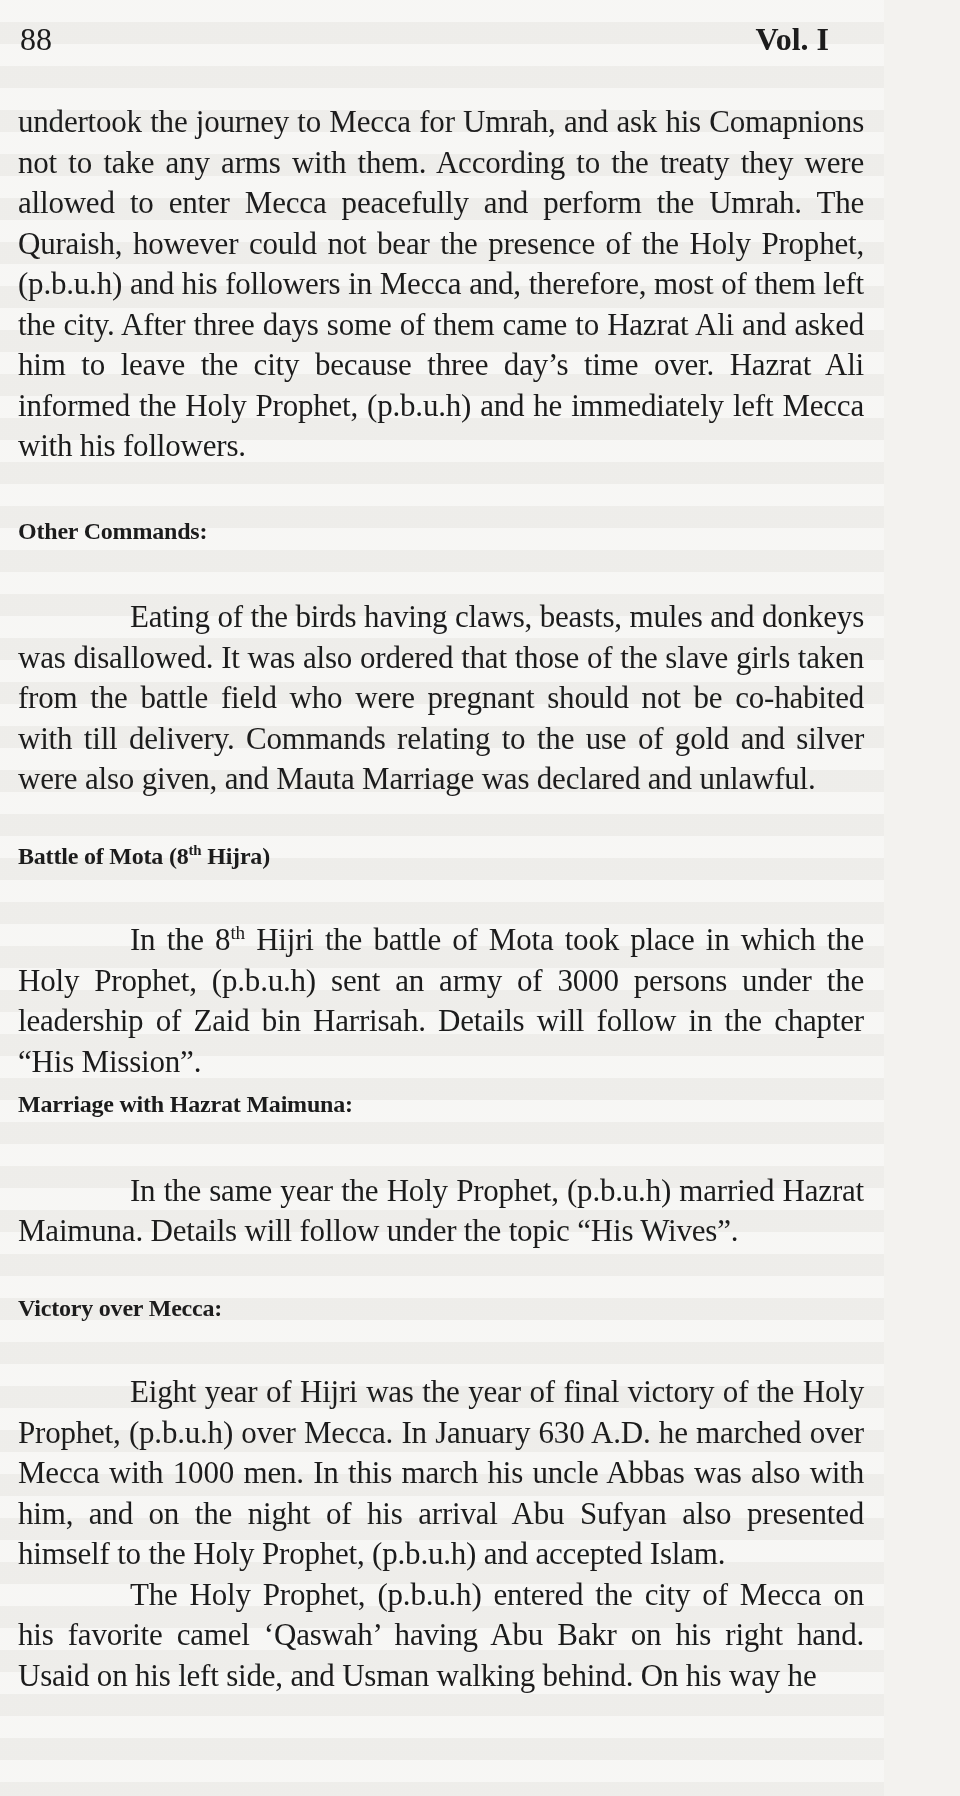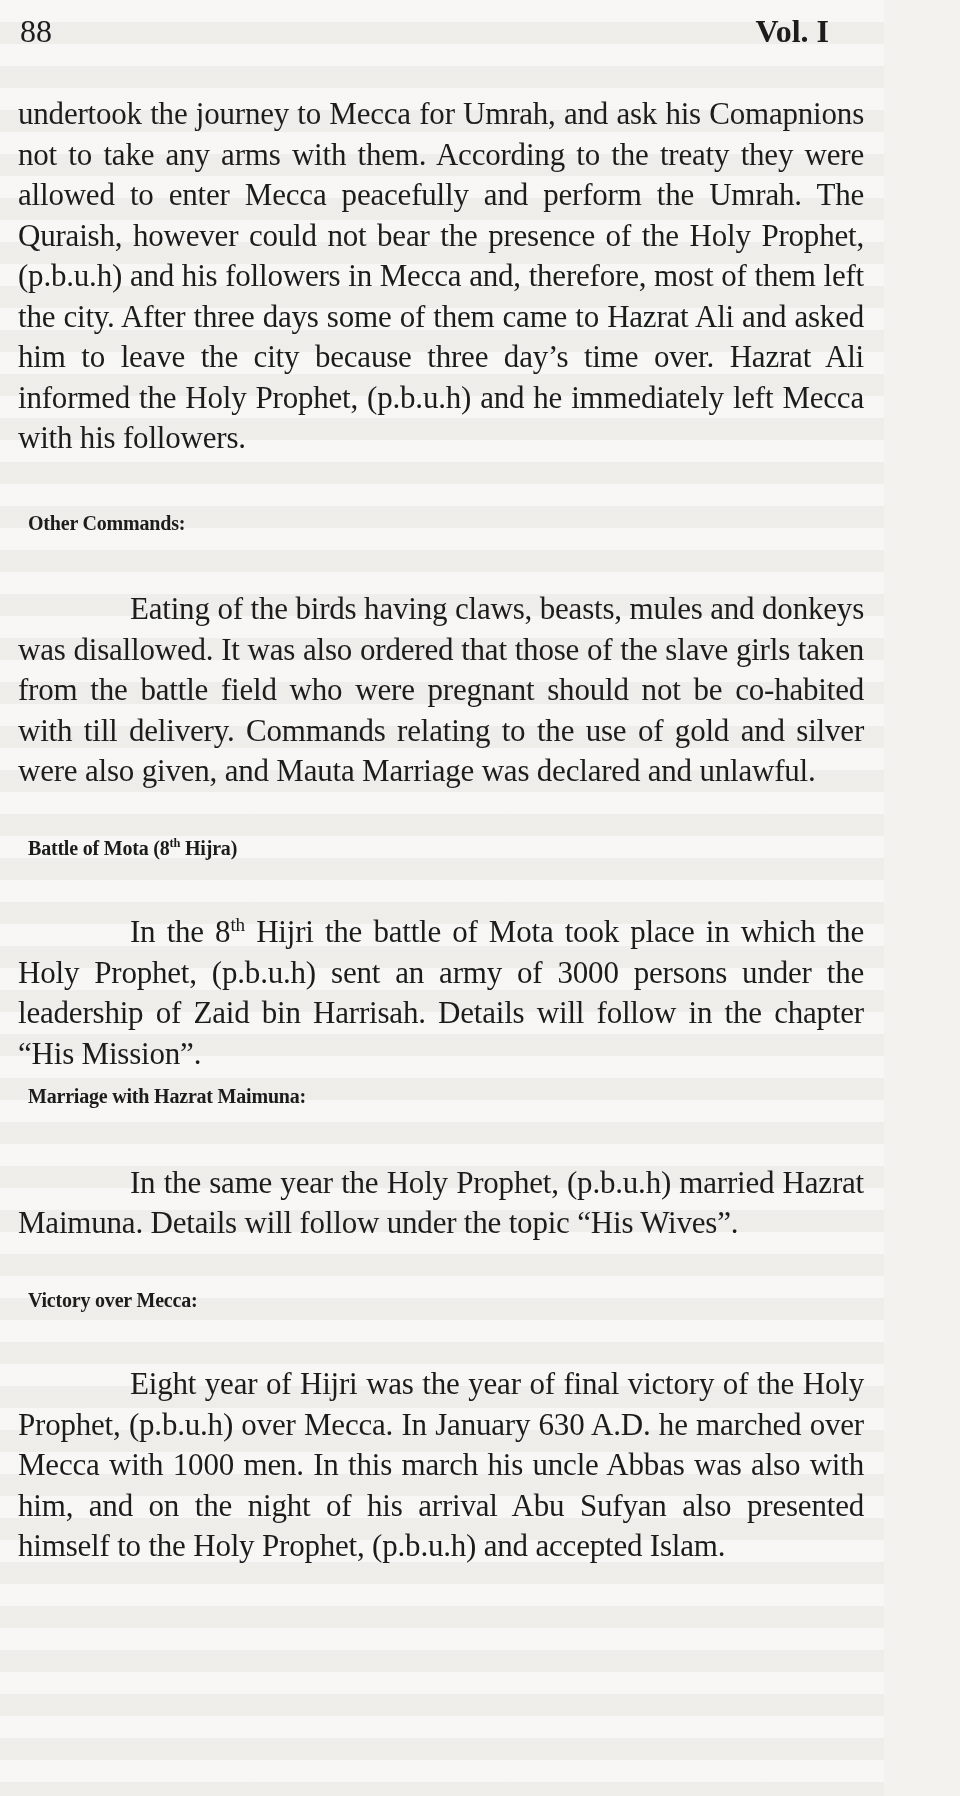--- a/index.html
+++ b/index.html
@@ -9,21 +9,21 @@
   body {
     width: 960px;
     height: 1796px;
     background: #f3f2ef;
     overflow: hidden;
   }
   .page {
     box-sizing: border-box;
     width: 884px;
     height: 1796px;
-    padding-top: 12px;
+    padding-top: 20px;
     font-family: "Liberation Serif", "DejaVu Serif", serif;
     color: #1c1c1c;
     background:
       repeating-linear-gradient(180deg,
         rgba(255,255,255,0.35) 0px, rgba(255,255,255,0.35) 22px,
         rgba(120,120,115,0.04) 22px, rgba(120,120,115,0.04) 44px);
   }
   .page-header {
     display: flex;
     align-items: baseline;
@@ -43,22 +43,22 @@
     letter-spacing: -0.2px;
     text-align: justify;
     text-justify: inter-word;
   }
   .para {
     margin: 0;
     text-indent: 112px;
   }
   .para.no-indent { text-indent: 0; }
   .heading {
-    margin: 10px;
-    font-size: 20px;
+    margin: 0;
+    font-size: 24px;
     font-weight: bold;
     text-align: left;
     line-height: 40.5px;
   }
   sup {
     font-size: 0.62em;
     line-height: 0;
     vertical-align: super;
   }
   .mt-44 { margin-top: 44px; }
@@ -90,15 +90,16 @@
     <p class="para mt-44"><span>In the 8</span><sup>th</sup><span> Hijri the battle of Mota took place in which the Holy Prophet, (p.b.u.h) sent an army of 3000 persons under the leadership of Zaid bin Harrisah. Details will follow in the chapter “His Mission”.</span></p>
 
     <h2 class="heading mt-2">Marriage with Hazrat Maimuna:</h2>
 
     <p class="para mt-46">In the same year the Holy Prophet, (p.b.u.h) married Hazrat Maimuna. Details will follow under the topic “His Wives”.</p>
 
     <h2 class="heading mt-36">Victory over Mecca:</h2>
 
     <p class="para mt-44">Eight year of Hijri was the year of final victory of the Holy Prophet, (p.b.u.h) over Mecca. In January 630 A.D. he marched over Mecca with 1000 men. In this march his uncle Abbas was also with him, and on the night of his arrival Abu Sufyan also presented himself to the Holy Prophet, (p.b.u.h) and accepted Islam.</p>
 
+    <p class="para mt-0">The Holy Prophet, (p.b.u.h) entered the city of Mecca on his favorite camel ‘Qaswah’ having Abu Bakr on his right hand. Usaid on his left side, and Usman walking behind. On his way he</p>
 
   </main>
 </div>
 
 </body></html>

